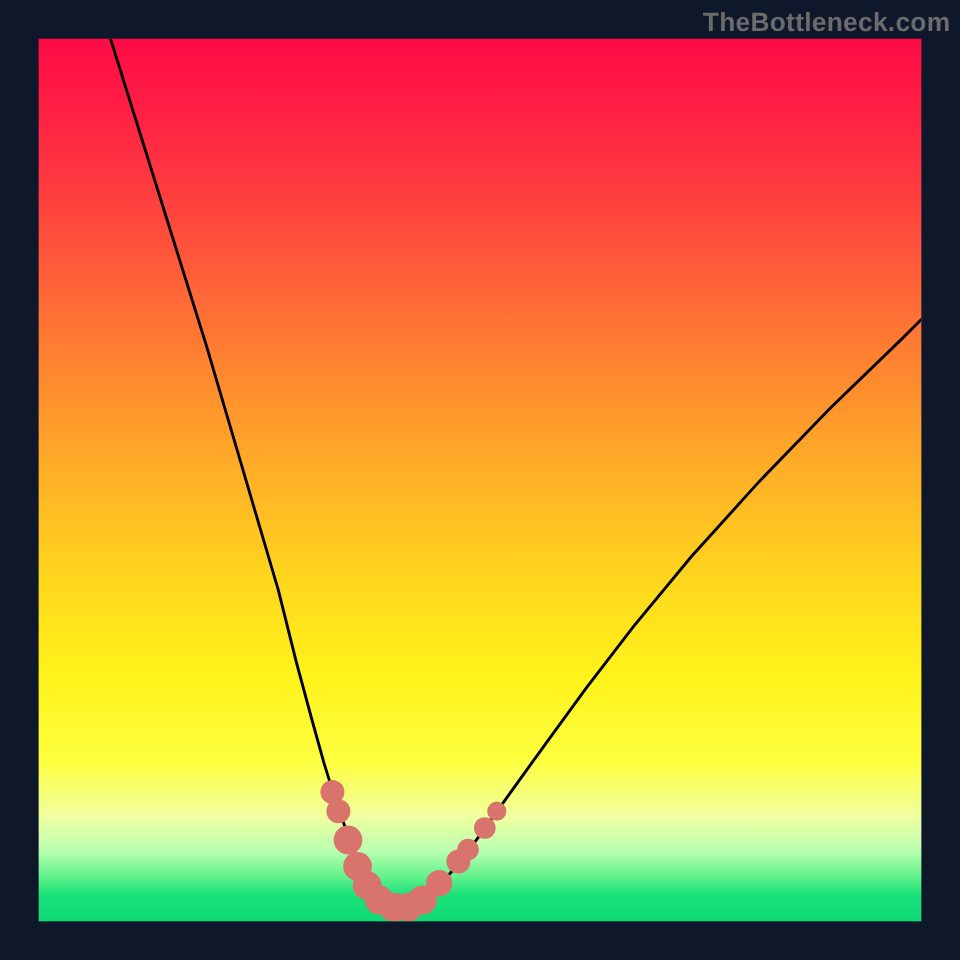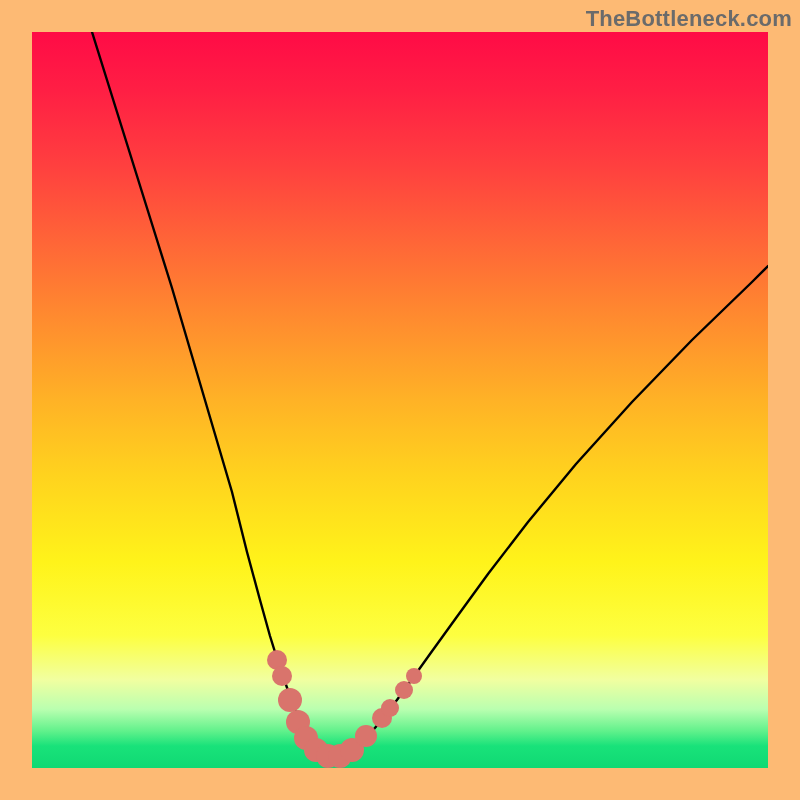--- a/index.html
+++ b/index.html
@@ -1,16 +1,16 @@
 <!DOCTYPE html>
 <html><head>
 <meta charset="utf-8">
 <style>
   html,body{margin:0;padding:0;width:800px;height:800px;overflow:hidden;background:#000;font-family:Arial,Helvetica,sans-serif}
-  .frame{position:absolute;left:0;top:0;width:800px;height:800px;background:#fdba74}
+  .frame{position:absolute;left:0;top:0;width:800px;height:800px;background:#0f172a}
   .plot{position:absolute;left:32px;top:32px;width:736px;height:736px;overflow:hidden}
   .grad{position:absolute;left:0;top:0;width:100%;height:100%;
     background:linear-gradient(to bottom,
       #ff0b46 0%,
       #ff1f44 8%,
       #ff3f3f 18%,
       #ff6b36 30%,
       #ff8f2e 40%,
       #ffb226 50%,
       #ffd21e 60%,

